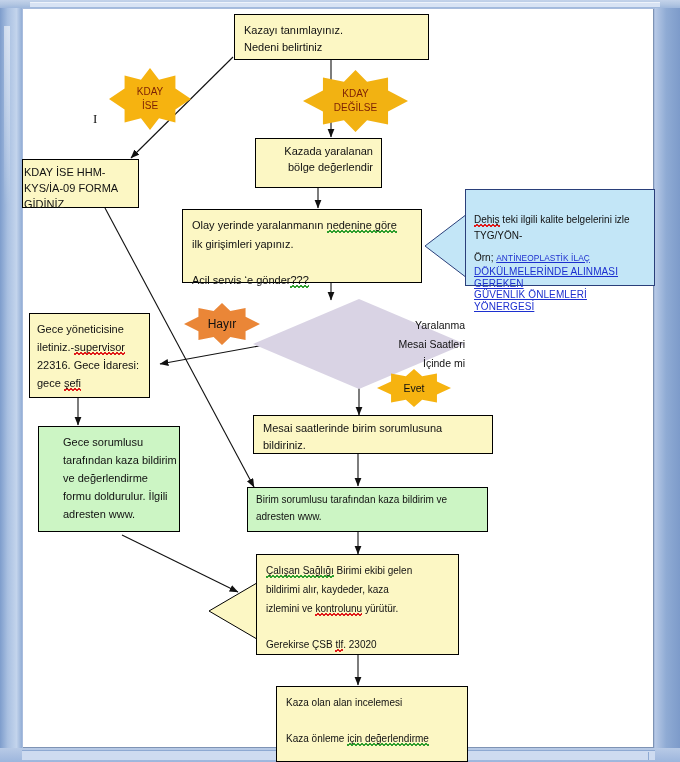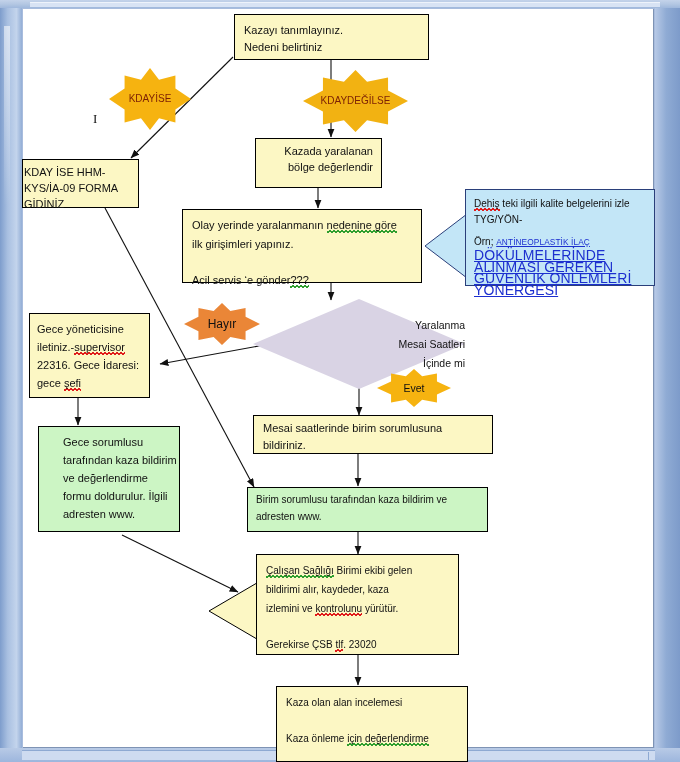--- a/index.html
+++ b/index.html
@@ -44,29 +44,29 @@
   .proc.green{background:#ccf5c4;}
   .proc p{margin:0;white-space:nowrap;}
   .proc p.gap{height:17px;}
 
   .callout-blue{
     border:1px solid #2a3f7a;
     background:#c3e6f7;
     font-size:10px;line-height:16px;color:#111;
     padding:6px 8px;
   }
-  .callout-blue .lnk{color:#1c2fcf;text-decoration:underline;font-size:14px;
+  .callout-blue .lnk{color:#1c2fcf;text-decoration:underline;font-size:10px;
     letter-spacing:.1px;line-height:11.5px;display:block;}
   .callout-blue .lnk.first{display:inline;font-size:8.3px;}
 
   .tail-left{position:absolute;}
   .tail-yellow{position:absolute;}
 
   .star{position:absolute;display:flex;align-items:center;justify-content:center;
-    flex-direction:row;
+    flex-direction:column;
     color:#7b1f05;font-size:10px;line-height:14px;font-weight:400;text-align:center;
     clip-path:polygon(50% 0%,61% 19%,81% 12%,81% 33%,100% 50%,81% 67%,81% 88%,61% 81%,50% 100%,39% 81%,19% 88%,19% 67%,0% 50%,19% 33%,19% 12%,39% 19%);
     filter:drop-shadow(1.5px 1.5px 0px rgba(0,0,0,.38));
   }
   .star.gold{background:#f6b310;}
   .star.orange{background:#ea8637;color:#111;}
   .star.gold.dk{background:#f2b212;}
   .star span{display:block;}
 
   .diamond{position:absolute;}
@@ -184,21 +184,21 @@
         <span>Acil servis ‘e gönder</span><span class="sq-green">???</span>
       </p>
     </div>
 
     <svg class="tail-left" style="left:424px;top:212px;width:44px;height:68px;">
       <polygon points="43,2 43,66 1,34" fill="#c3e6f7" stroke="#2a3f7a" stroke-width="1"></polygon>
       <line x1="42" y1="2" x2="42" y2="66" stroke="#c3e6f7" stroke-width="2"></line>
     </svg>
 
     <div class="node callout-blue" style="left:465px;top:189px;width:190px;height:97px;">
-      <div style="white-space:nowrap;">
+      <div style="white-space:nowrap;margin-top:16px;">
         <span class="sq-red">Dehiş</span><span> teki ilgili kalite belgelerini izle</span>
       </div>
       <div>TYG/YÖN-</div>
       <div style="height:6px"></div>
       <div style="white-space:nowrap;">
         <span>Örn; </span><a href="#" class="lnk first">ANTİNEOPLASTİK İLAÇ</a>
       </div>
       <a href="#" class="lnk">DÖKÜLMELERİNDE ALINMASI GEREKEN</a>
       <a href="#" class="lnk">GÜVENLİK ÖNLEMLERİ YÖNERGESİ</a>
     </div>

